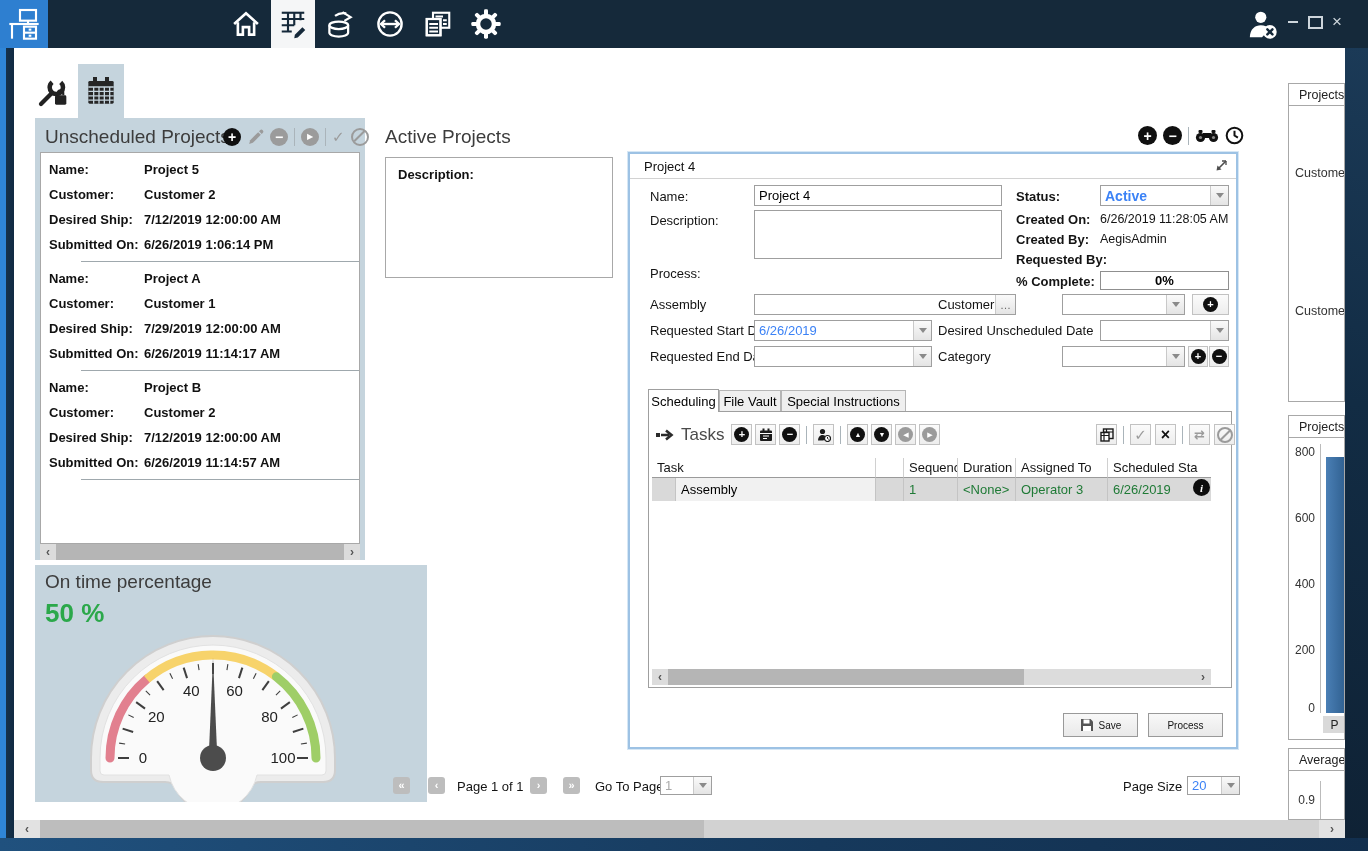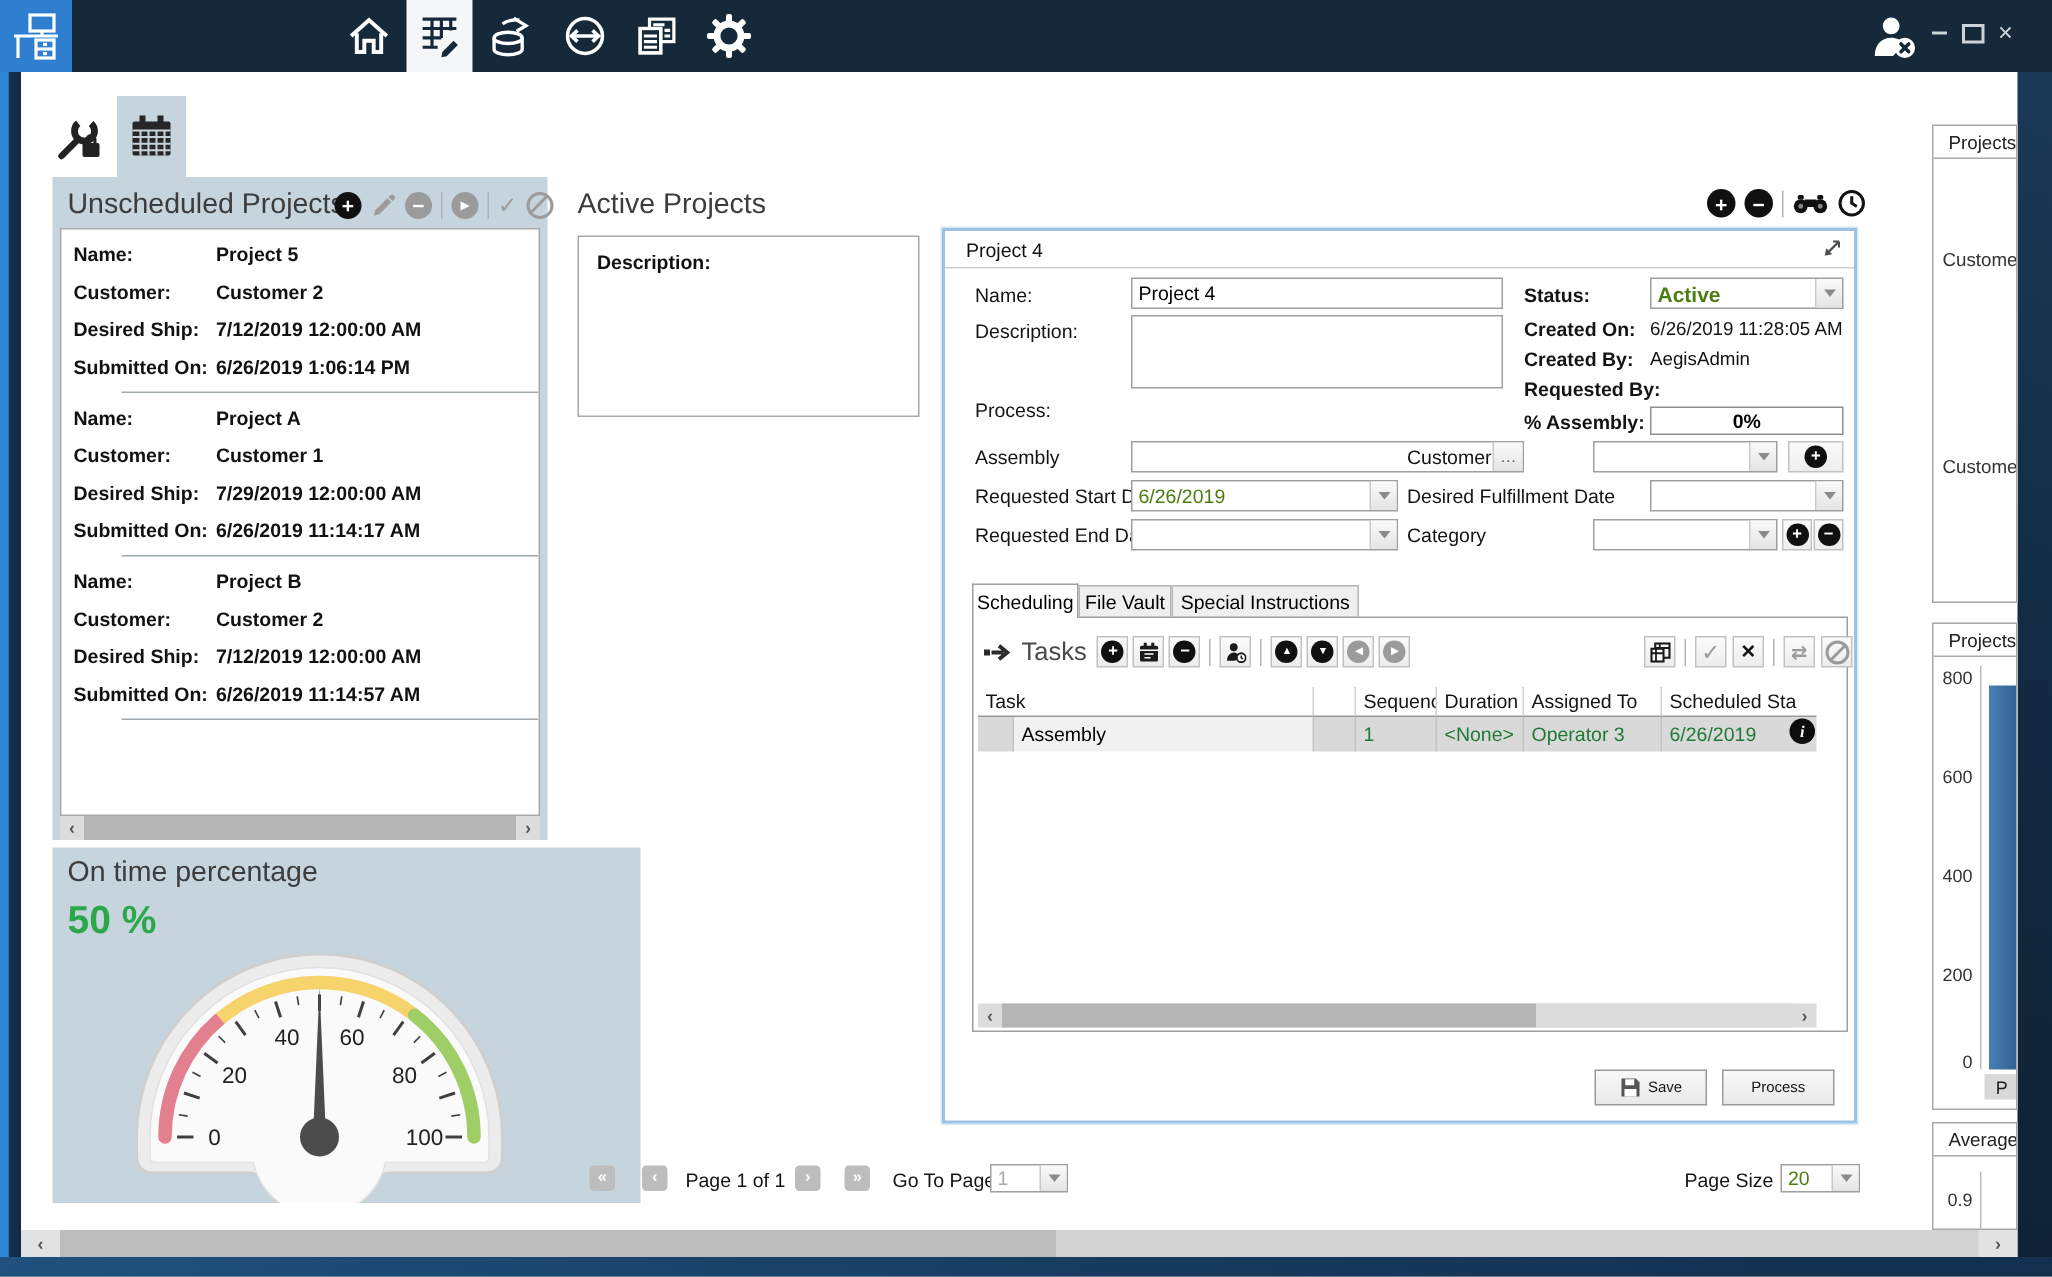--- a/index.html
+++ b/index.html
@@ -57,21 +57,21 @@
 
   
   .card{position:absolute;background:#fff;border:1px solid #a8a8a8;box-sizing:border-box}
   .card-hd{height:24px;border-bottom:1px solid #d2d2d2;display:flex;align-items:center;padding:0 8px 0 12px;font-size:13px;color:#111}
   .detail-panel{position:absolute;background:#fff;border:2px solid #9dc2e4;box-shadow:0 0 0 1px #d6e7f5;box-sizing:border-box}
   .f-lbl{position:absolute;font-size:13px;color:#141414;white-space:nowrap}
   .f-lbl.b{font-weight:bold}
   .f-val{position:absolute;font-size:12.5px;color:#141414;white-space:nowrap}
   .input{position:absolute;border:1px solid #9f9f9f;background:#fff;font:13px "Liberation Sans",sans-serif;padding:1px 4px;box-sizing:border-box;outline:none}
   .dd{position:absolute;border:1px solid #9f9f9f;background:#fff;display:flex;align-items:center;box-sizing:border-box;cursor:pointer}
-  .dd .val{flex:1;padding:0 4px;font-size:13px;color:#4d7c0f;white-space:nowrap;overflow:hidden}
+  .dd .val{flex:1;padding:0 4px;font-size:13px;color:#3b82f6;white-space:nowrap;overflow:hidden}
   .dd .chev{width:17px;align-self:stretch;background:linear-gradient(#fafafa,#e4e4e4);border-left:1px solid #c9c9c9;display:flex;align-items:center;justify-content:center;flex:none}
   .tri-down{width:0;height:0;border-left:4px solid transparent;border-right:4px solid transparent;border-top:5px solid #8a8a8a}
   .boxbtn{width:21px;height:21px;border:1px solid #c2c2c2;background:linear-gradient(#fbfbfb,#ededed);display:flex;align-items:center;justify-content:center;box-sizing:border-box;flex:none;cursor:pointer}
   .cbtn.sm{width:15px;height:15px;font-size:11px}
   .cbtn.sm .tri{font-size:7px}
 
   
   .tab{position:absolute;height:22px;box-sizing:border-box;font-size:13px;display:flex;align-items:center;justify-content:center;cursor:pointer}
   .tab.on{background:#fff;border:1px solid #9f9f9f;border-bottom:none;z-index:2;height:23px}
   .tab.off{background:#efefef;border:1px solid #b5b5b5}
@@ -410,21 +410,21 @@
   <span class="val" style="font-weight:bold;font-size:14px">Active</span>
   <span class="chev">
       <span class="tri-down"></span>
     </span>
 </div>
 <div class="f-lbl b" style="left:1016px;top:212px">Created On:</div>
 <div class="f-val" style="left:1100px;top:212px">6/26/2019 11:28:05 AM</div>
 <div class="f-lbl b" style="left:1016px;top:232px">Created By:</div>
 <div class="f-val" style="left:1100px;top:232px">AegisAdmin</div>
 <div class="f-lbl b" style="left:1016px;top:252px">Requested By:</div>
-<div class="f-lbl b" style="left:1016px;top:274px">% Assembly:</div>
+<div class="f-lbl b" style="left:1016px;top:274px">% Complete:</div>
 <div class="abs" style="left:1100px;top:271px;width:129px;height:19px;border:1px solid #8f8f8f;background:#fff;display:flex;align-items:center;justify-content:center;font-size:13px;font-weight:bold;box-sizing:border-box">
     <span>0%</span>
   </div>
 
 <div class="f-lbl" style="left:650px;top:297px">Assembly</div>
 <div class="dd" style="left:754px;top:294px;width:262px;height:21px">
   <span class="val"></span>
   <span class="chev" style="width:19px;color:#666;font-size:11px">…</span>
 </div>
 <div class="f-lbl" style="left:938px;top:297px">Customer</div>
@@ -438,21 +438,21 @@
     <div class="cbtn cb-k sm">+</div>
   </div>
 
 <div class="f-lbl" style="left:650px;top:323px">Requested Start Date</div>
 <div class="dd" style="left:754px;top:320px;width:178px;height:21px">
   <span class="val">6/26/2019</span>
   <span class="chev">
       <span class="tri-down"></span>
     </span>
 </div>
-<div class="f-lbl" style="left:938px;top:323px">Desired Fulfillment Date</div>
+<div class="f-lbl" style="left:938px;top:323px">Desired Unscheduled Date</div>
 <div class="dd" style="left:1100px;top:320px;width:129px;height:21px">
   <span class="val"></span>
   <span class="chev">
       <span class="tri-down"></span>
     </span>
 </div>
 
 <div class="f-lbl" style="left:650px;top:349px">Requested End Date</div>
 <div class="dd" style="left:754px;top:346px;width:178px;height:21px">
   <span class="val"></span>

